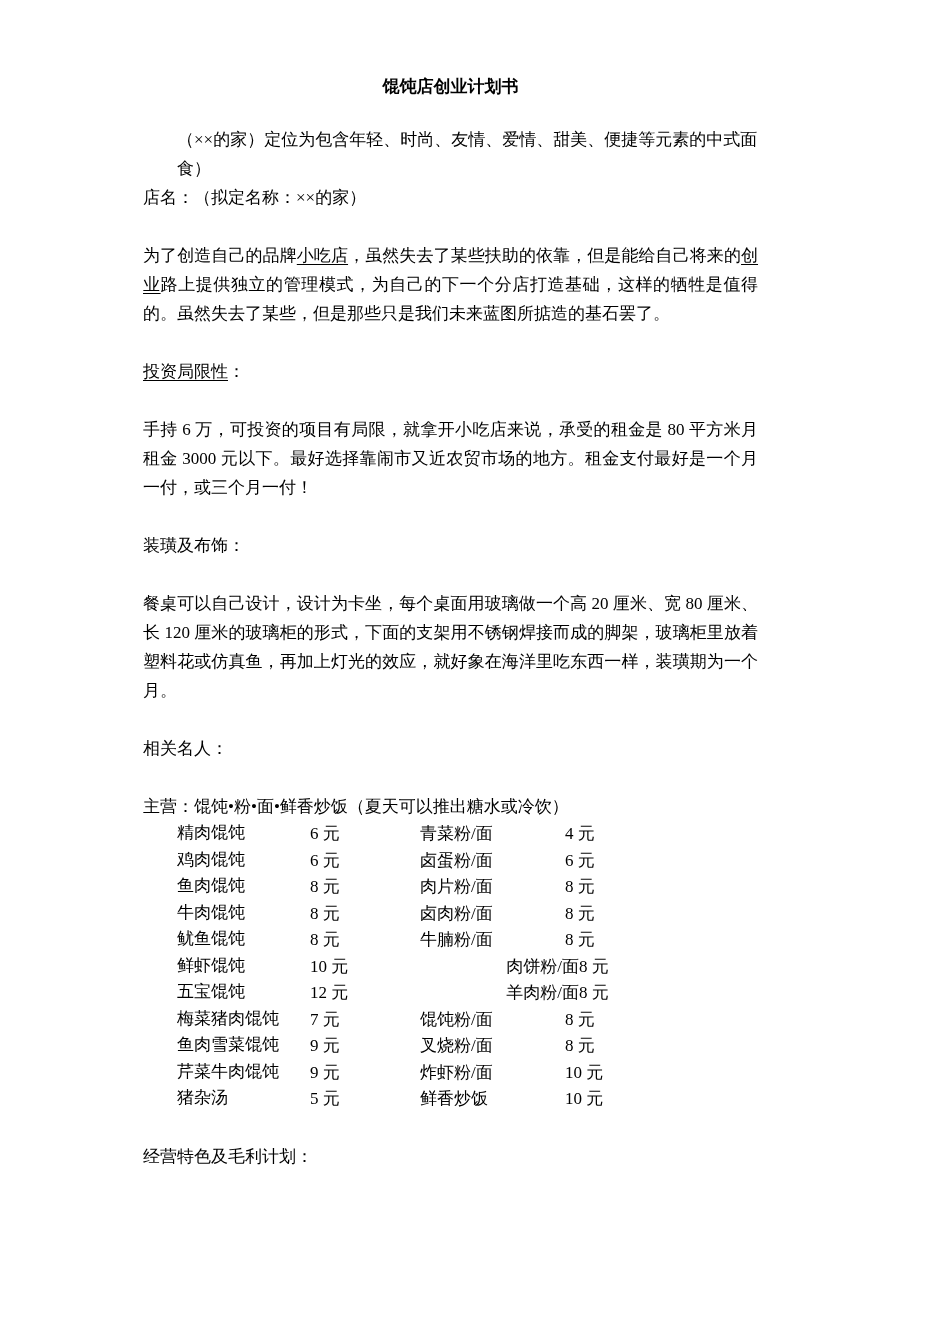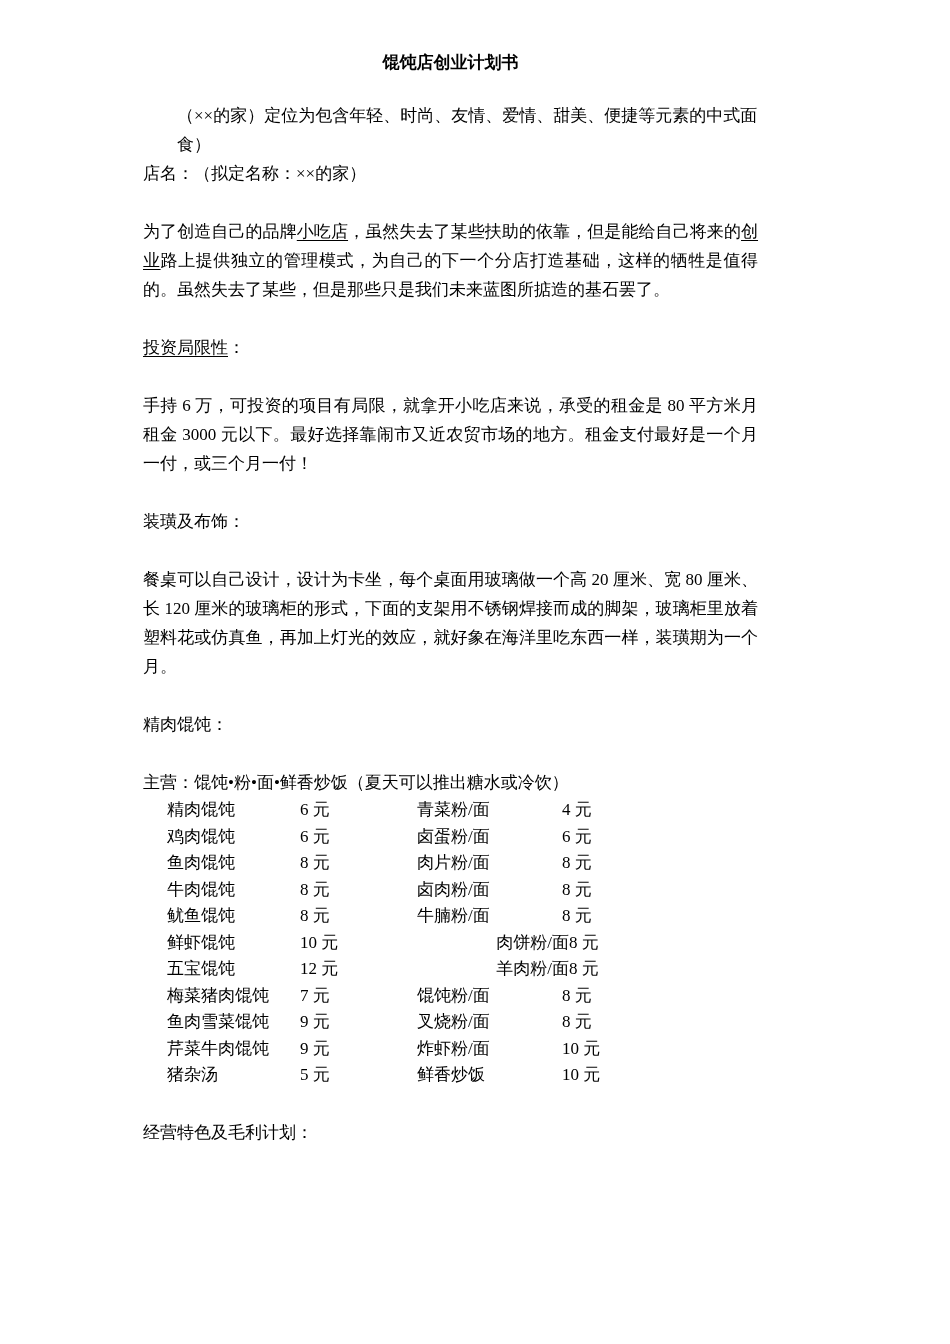--- a/index.html
+++ b/index.html
@@ -7,41 +7,41 @@
   body {
     width: 950px;
     height: 1344px;
     font-family: "Liberation Serif", "DejaVu Serif", serif;
     color: #000000;
     overflow: hidden;
   }
   .page {
     width: 898px;
     height: 1344px;
-    padding: 48px 140px 40px 143px;
+    padding: 72px 140px 40px 143px;
     font-size: 17px;
     line-height: 29px;
   }
   .doc-title {
     font-size: 17px;
     font-weight: bold;
     text-align: center;
     line-height: 29px;
     margin-bottom: 24px;
   }
   .block { margin-bottom: 29px; }
   .line { line-height: 29px; }
   .indent-2 { padding-left: 34px; }
   p.para { text-align: justify; }
   .u { text-decoration: underline; text-underline-offset: 3px; }
   .menu { margin-top: 0; }
   .menu-row { display: flex; line-height: 26.5px; }
-  .m-lname  { margin-left: 24px; width: 133px; }
+  .m-lname  { margin-left: 34px; width: 133px; font-family: Liberation Mono, monospace; }
   .m-lprice { width: 110px; }
-  .m-rname  { width: 145px; margin-left: 7px; }
+  .m-rname  { width: 145px; }
   .m-rprice { }
   .menu-row.shift .m-rname { margin-left: 14px; text-align: right; }
   .heading { line-height: 29px; }
 </style>
 </head>
 <body>
 
 <div class="page">
 
   <div class="doc-title">馄饨店创业计划书</div>
@@ -55,21 +55,21 @@
 
   <div class="heading block"><span class="u">投资局限性</span><span>：</span></div>
 
   <p class="para block">手持 6 万，可投资的项目有局限，就拿开小吃店来说，承受的租金是 80 平方米月租金 3000 元以下。最好选择靠闹市又近农贸市场的地方。租金支付最好是一个月一付，或三个月一付！</p>
 
   <div class="heading block">装璜及布饰：</div>
 
 
   <p class="para block">餐桌可以自己设计，设计为卡坐，每个桌面用玻璃做一个高 20 厘米、宽 80 厘米、长 120 厘米的玻璃柜的形式，下面的支架用不锈钢焊接而成的脚架，玻璃柜里放着塑料花或仿真鱼，再加上灯光的效应，就好象在海洋里吃东西一样，装璜期为一个月。</p>
 
-  <div class="heading block">精肉馄饨：</div>
+  <div class="heading block">相关名人：</div>
 
   <div class="line">主营：馄饨•粉•面•鲜香炒饭（夏天可以推出糖水或冷饮）</div>
 
   <div class="menu block">
     <div class="menu-row">
       <span class="m-lname">精肉馄饨</span>
       <span class="m-lprice">6 元</span>
       <span class="m-rname">青菜粉/面</span>
       <span class="m-rprice">4 元</span>
     </div>

